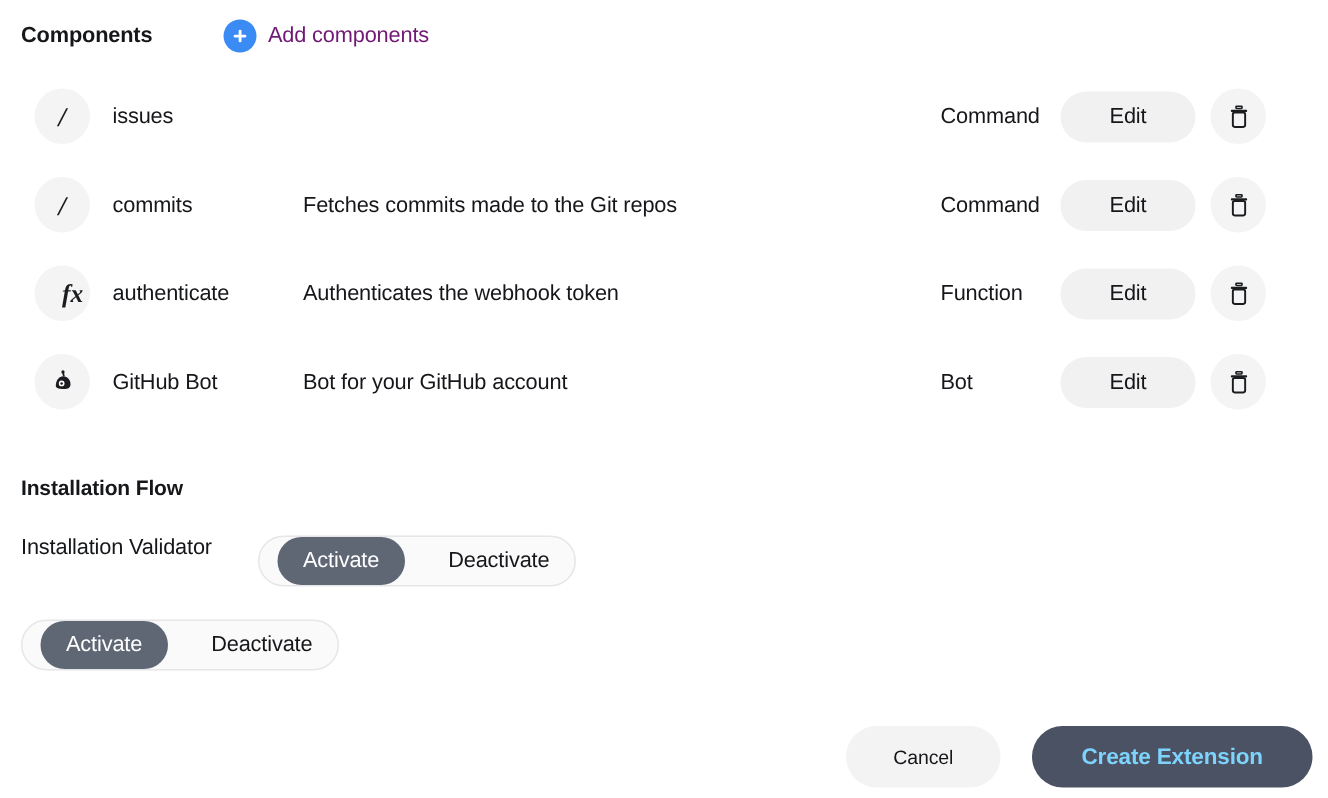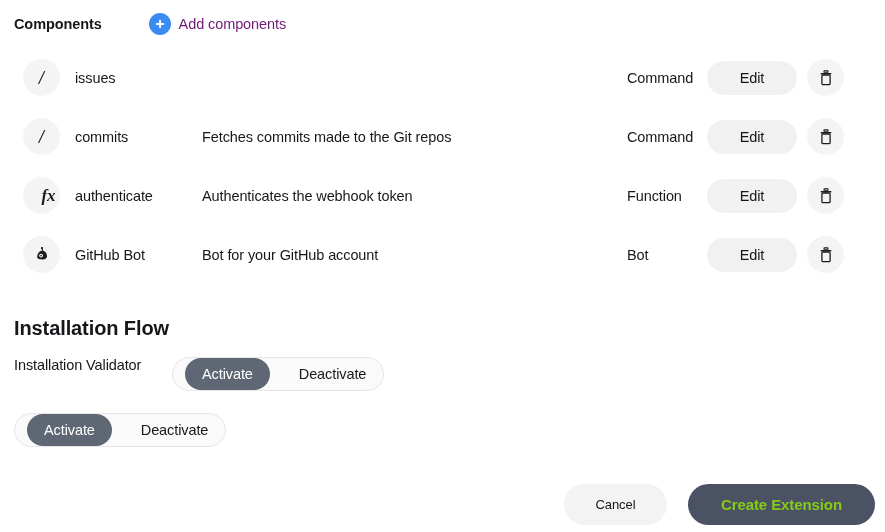--- a/index.html
+++ b/index.html
@@ -151,21 +151,21 @@
     justify-content: center;
     cursor: pointer;
   }
   .del-btn svg { display: block; }
 
   
   .flow-title {
     position: absolute;
     left: 14px;
     top: 317px;
-    font-size: 20px;
+    font-size: 14px;
     font-weight: bold;
     color: #16171a;
     letter-spacing: -0.1px;
   }
 
   .flow-row {
     position: absolute;
     display: flex;
     align-items: flex-start;
   }
@@ -234,21 +234,21 @@
     left: 688px;
     top: 484px;
     width: 187px;
     height: 41px;
     border-radius: 21px;
     background: #4b5263;
     border: none;
     font-family: "Liberation Sans", sans-serif;
     font-size: 15px;
     font-weight: bold;
-    color: #84cc16;
+    color: #7dd3fc;
     cursor: pointer;
     letter-spacing: -0.1px;
   }
 </style>
 </head>
 <body>
 
 <div class="page">
 
   <div class="components-header">

